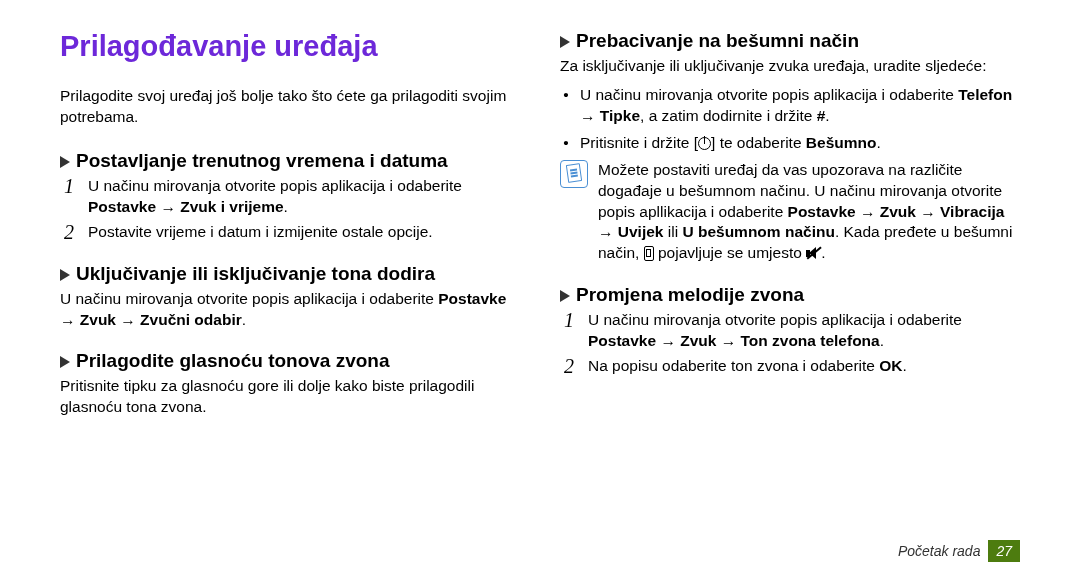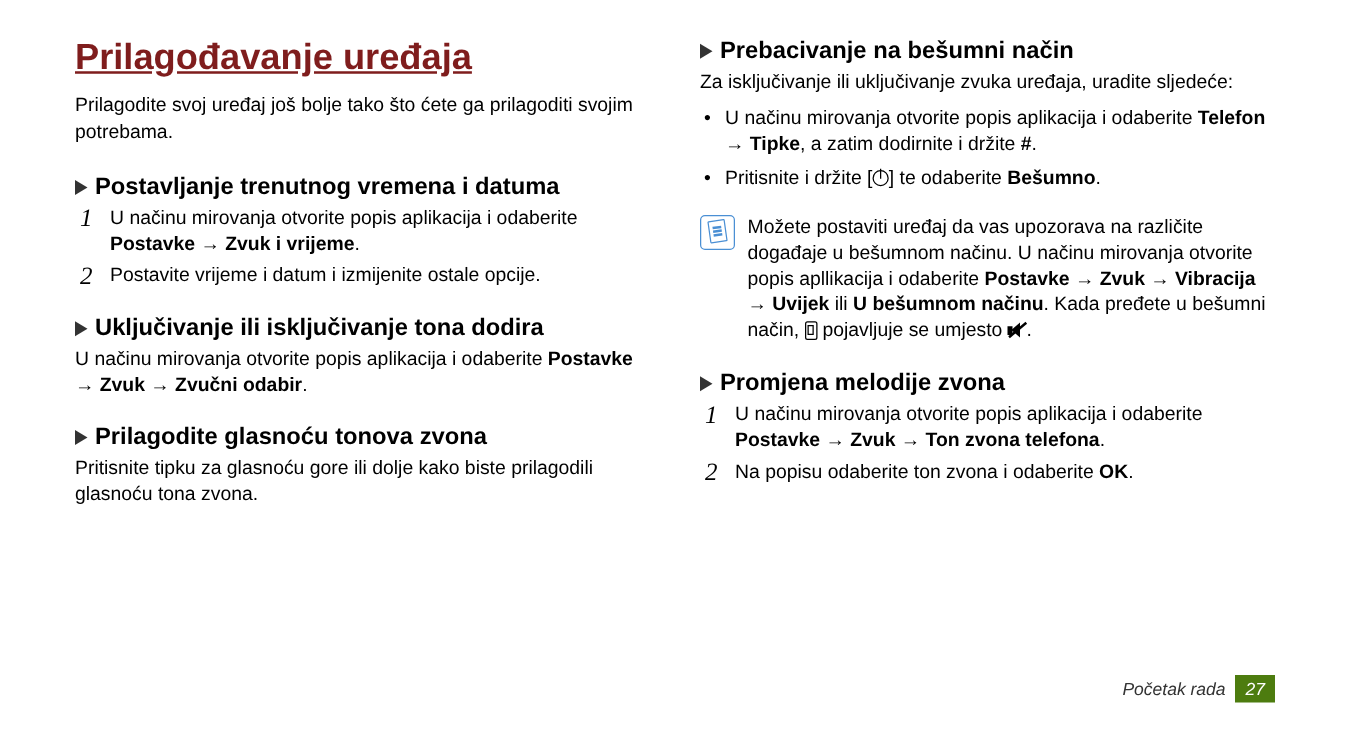--- a/index.html
+++ b/index.html
@@ -14,25 +14,24 @@
   }
   .columns {
     display: flex;
     gap: 40px;
   }
   .col {
     flex: 1;
     min-width: 0;
   }
   h1 {
-    color: #7f1d1d;
+    color: #6d28d9;
     font-size: 29px;
     font-weight: 600;
-    margin-bottom: 12px;
-    text-decoration: underline;
+    margin-bottom: 23px;
   }
   .intro {
     font-size: 15.5px;
     line-height: 1.35;
     margin-bottom: 22px;
   }
   h2 {
     font-size: 19px;
     font-weight: 700;
     margin-bottom: 4px;
@@ -74,21 +73,21 @@
     margin-bottom: 6px;
   }
   .bullet-dot {
     width: 12px;
     flex-shrink: 0;
     text-align: center;
   }
   .note {
     display: flex;
     gap: 10px;
-    margin-top: 18px;
+    margin-top: 6px;
     margin-bottom: 14px;
   }
   .note-icon {
     width: 28px; height: 28px;
     border: 1.5px solid #4a8fd4;
     border-radius: 4px;
     flex-shrink: 0;
     position: relative;
   }
   .note-icon::after {

